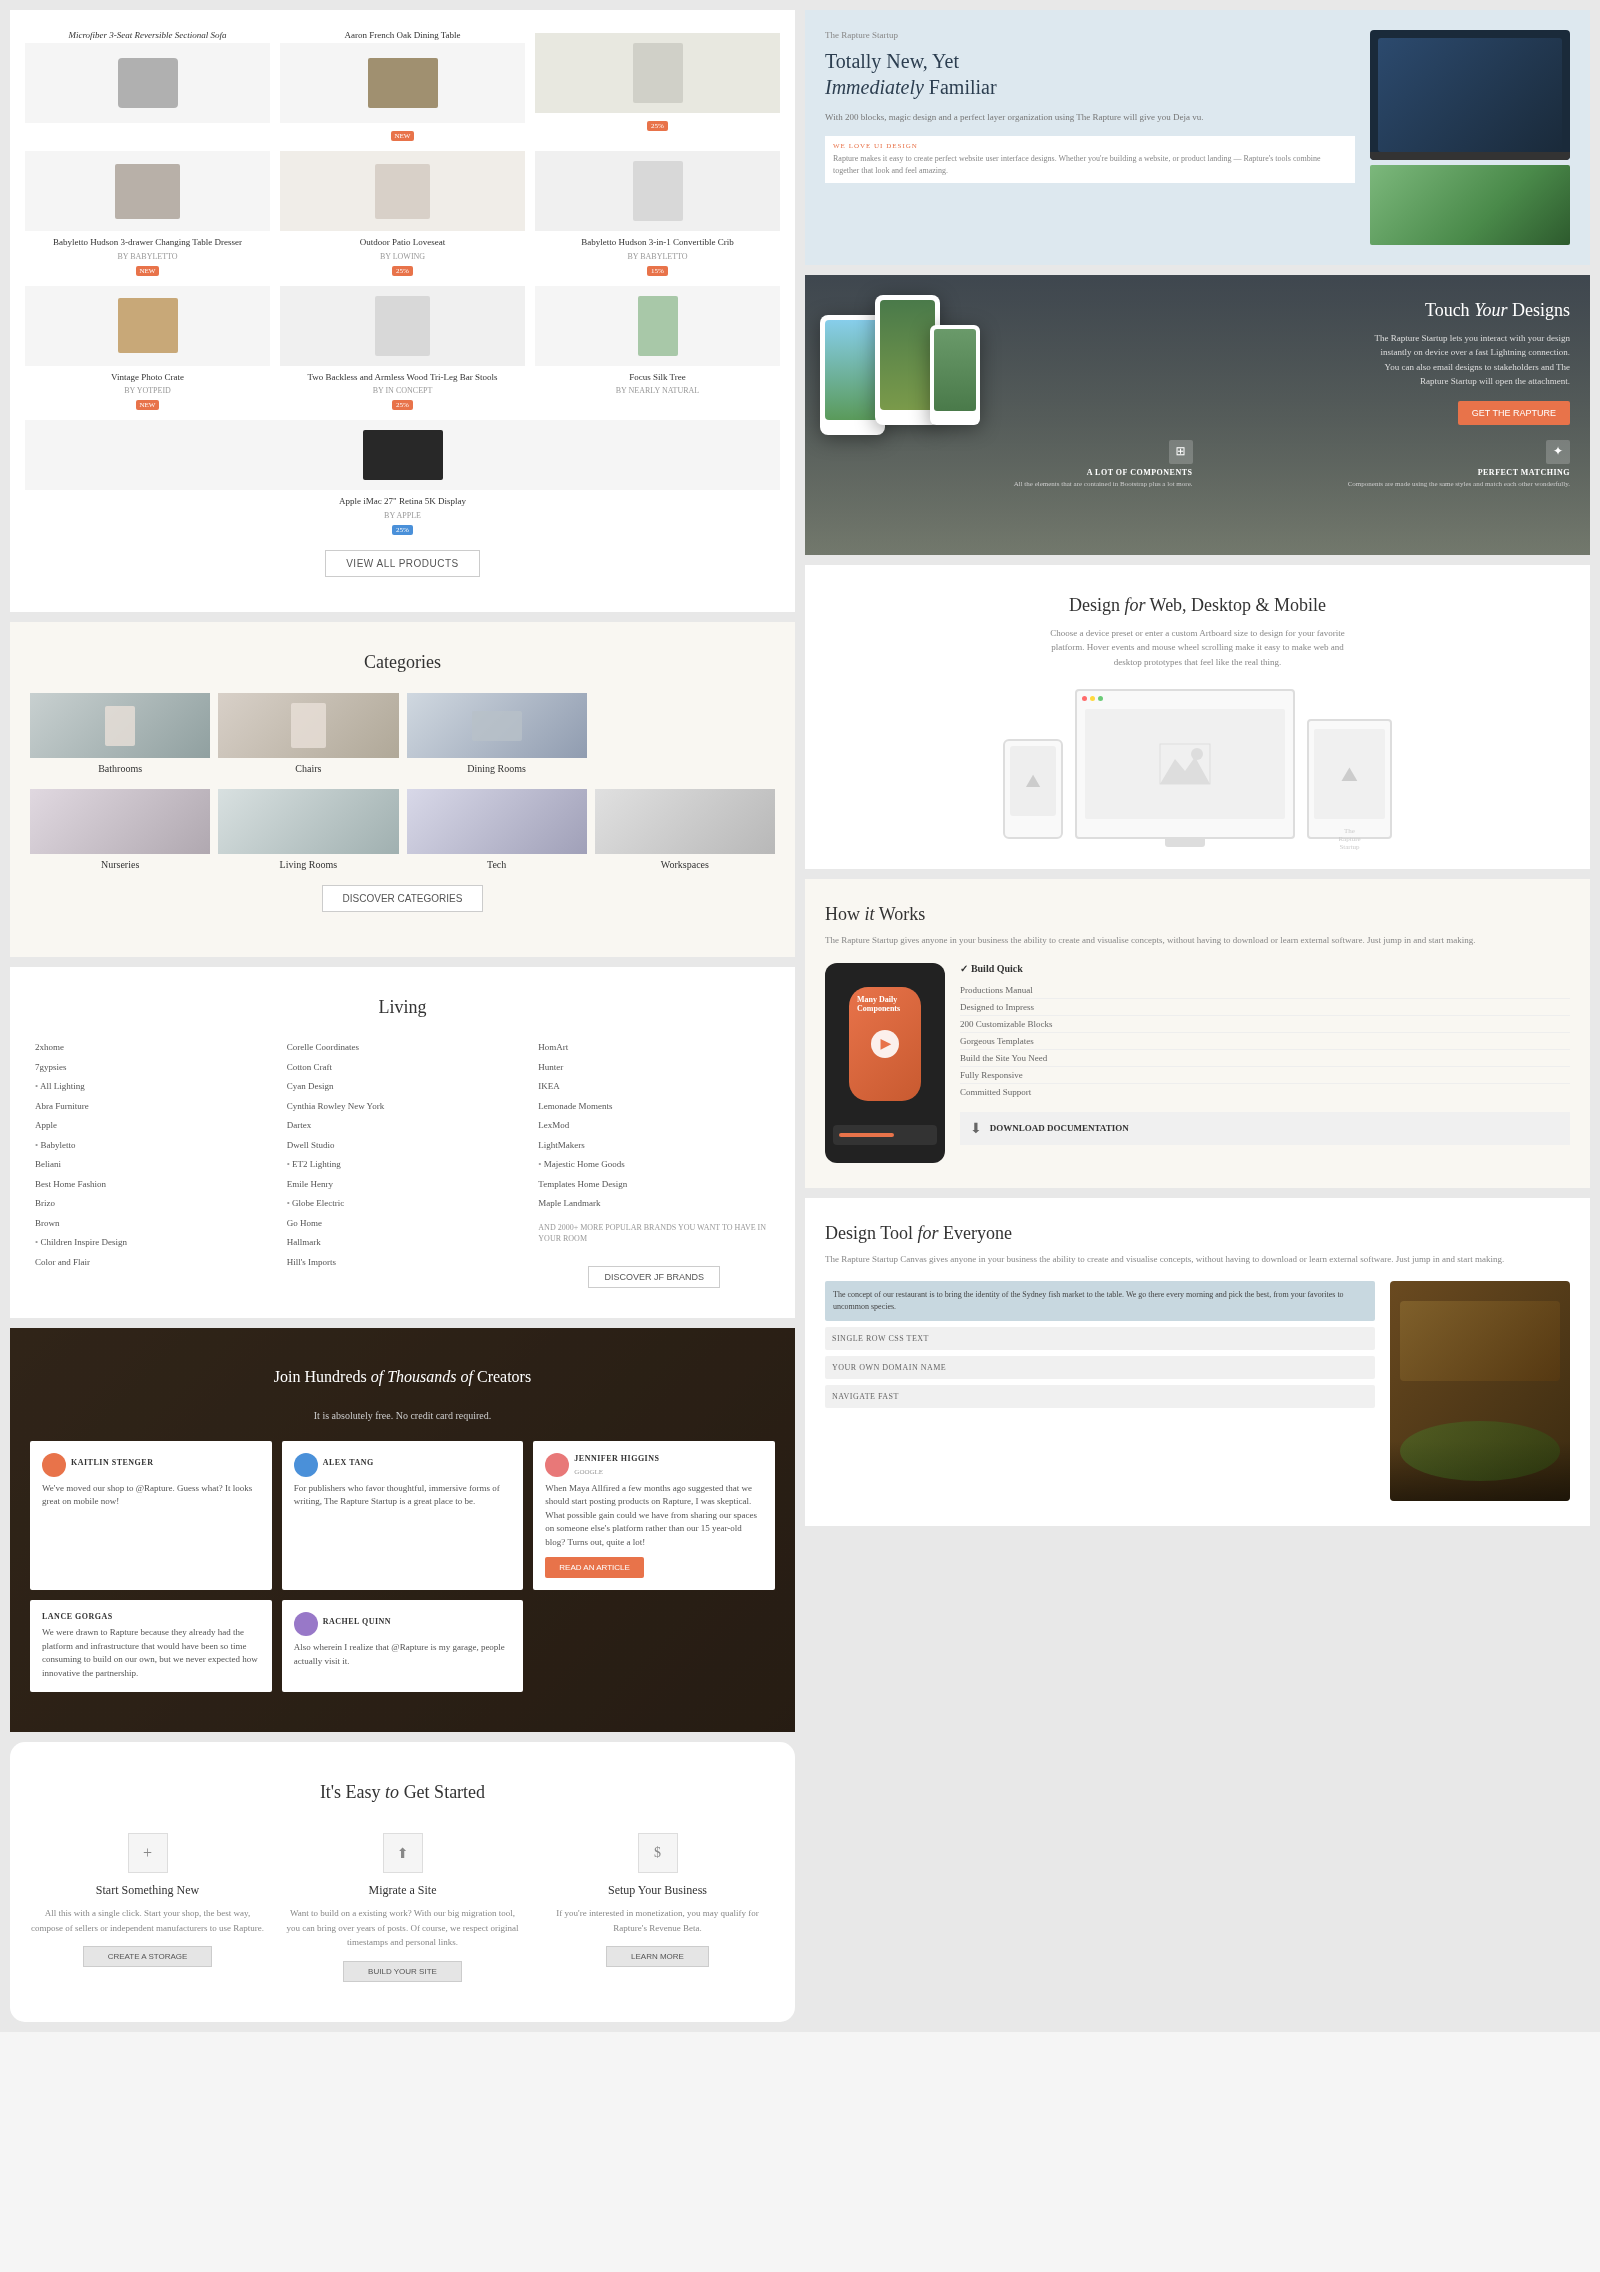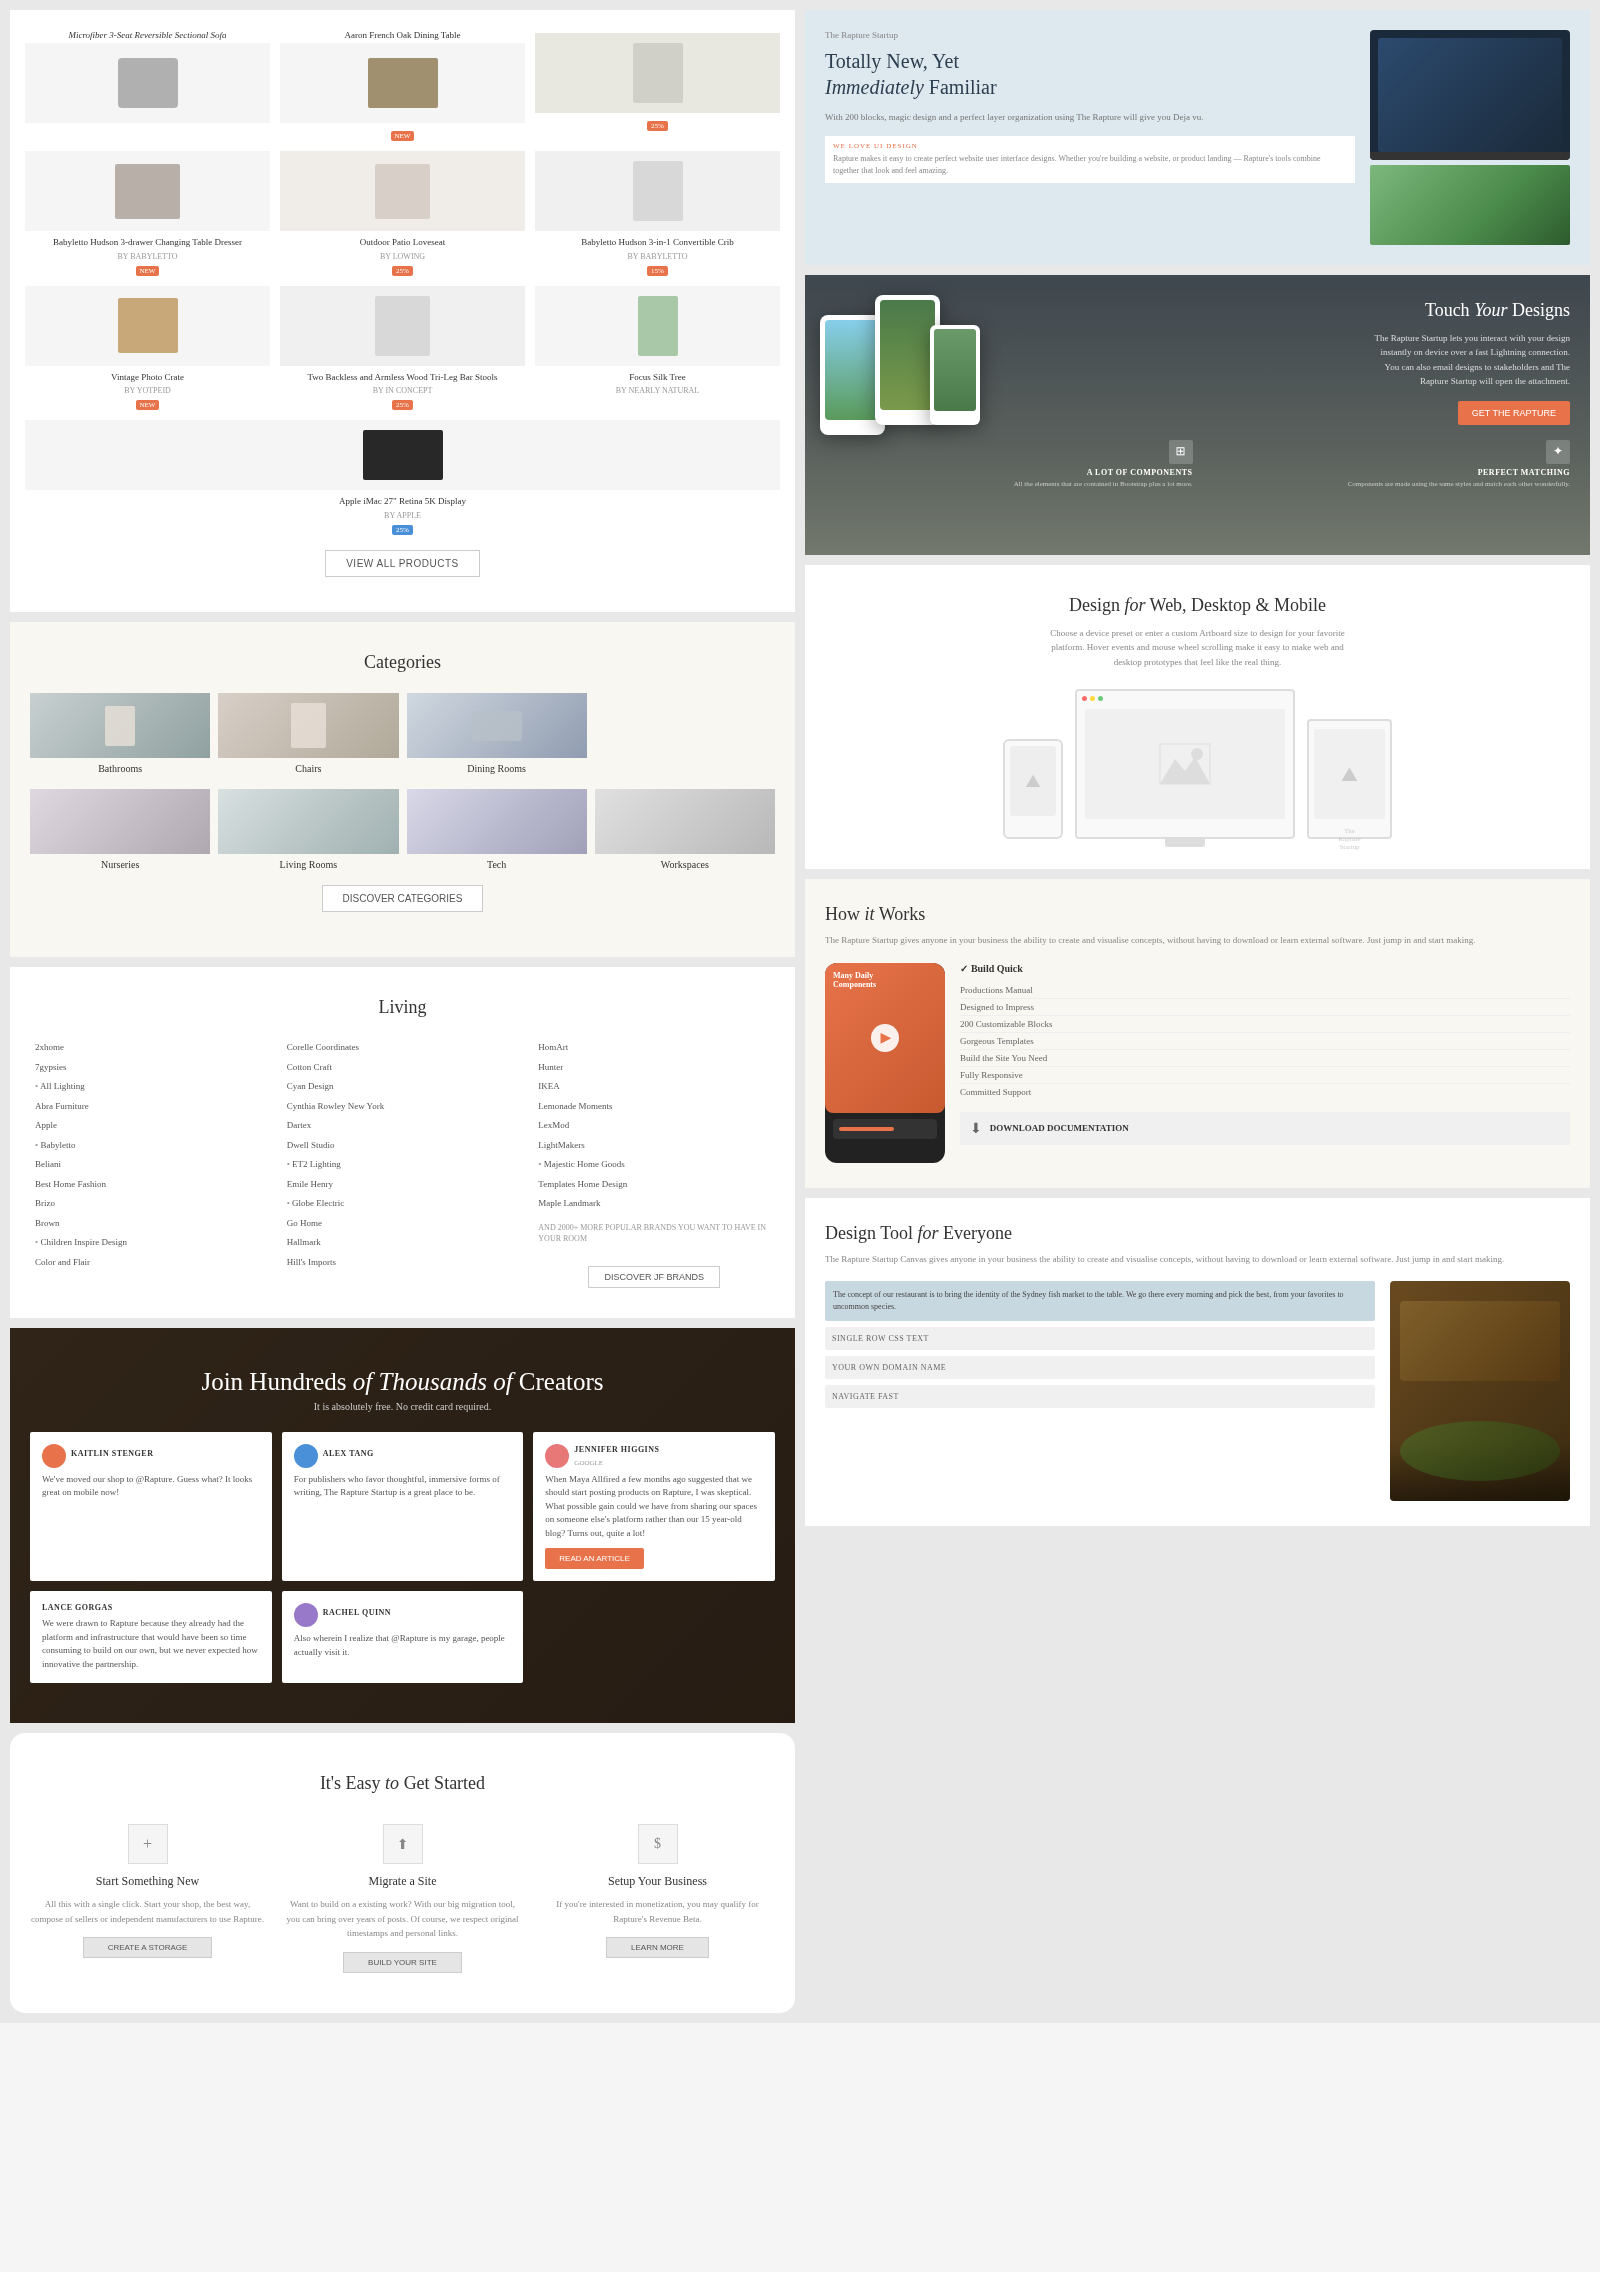--- a/index.html
+++ b/index.html
@@ -161,23 +161,23 @@
     
     .join-section {
       background-image: linear-gradient(rgba(0,0,0,0.6), rgba(0,0,0,0.6));
       background-color: #444;
       padding: 40px 20px;
       text-align: center;
       color: #fff;
       position: relative;
     }
     .join-section h2 {
-      font-size: 25px;
+      font-size: 16px;
       font-weight: 400;
-      margin-bottom: 5px;
+      margin-bottom: 24px;
     }
     .join-section .sub {
       font-size: 10px;
       color: #ccc;
       margin-bottom: 20px;
     }
     .testimonials {
       display: grid;
       grid-template-columns: repeat(3, 1fr);
       gap: 10px;
@@ -717,21 +717,21 @@
       </div>
     </div>
 
     <div style="background:#f9f7f2;padding:25px 20px;">
       <h2 style="font-size:18px;font-weight:400;color:#333;margin-bottom:8px;">
         How <em>it</em> Works
       </h2>
       <p style="font-size:9px;color:#888;line-height:1.6;margin-bottom:15px;">The Rapture Startup gives anyone in your business the ability to create and visualise concepts, without having to download or learn external software. Just jump in and start making.</p>
       <div style="display:flex;gap:15px;">
         <div style="width:120px;flex-shrink:0;background:#222;border-radius:12px;height:200px;overflow:hidden;position:relative;">
-          <div style="margin:0;border-radius:8px;height:150px;background:linear-gradient(135deg,#e8734a,#c85a30);display:flex;align-items:center;justify-content:center;position:relative;">
+          <div style="margin:24px;border-radius:19px;height:114px;background:linear-gradient(135deg,#e8734a,#c85a30);display:flex;align-items:center;justify-content:center;position:relative;">
             <div style="font-size:8px;color:#fff;font-weight:bold;position:absolute;top:8px;left:8px;">Many Daily<br>Components</div>
             <div style="width:28px;height:28px;background:rgba(255,255,255,0.9);border-radius:50%;display:flex;align-items:center;justify-content:center;">
               <span style="color:#e8734a;font-size:14px;margin-left:2px;">▶</span>
             </div>
           </div>
           <div style="margin:6px 8px;background:#333;border-radius:4px;height:20px;display:flex;align-items:center;padding:0 6px;">
             <div style="height:4px;background:#e8734a;width:60%;border-radius:2px;"></div>
           </div>
         </div>
         <div style="flex:1;">

